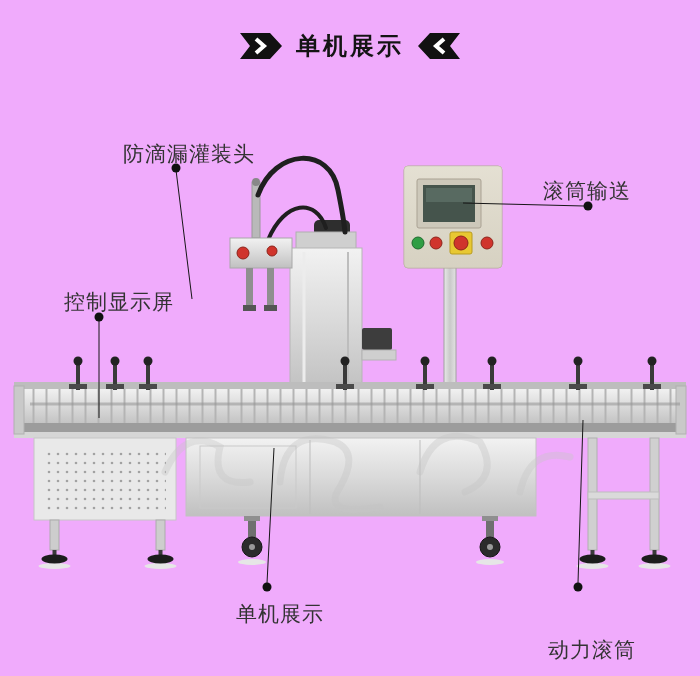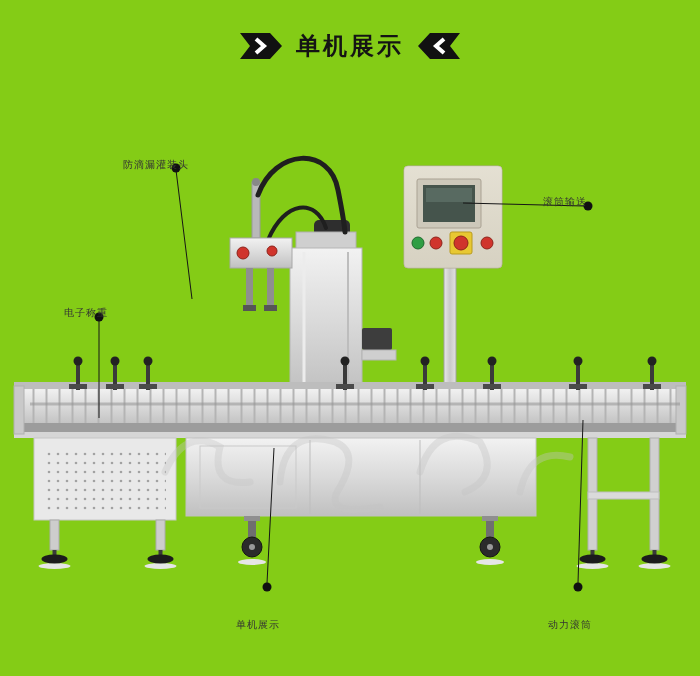--- a/index.html
+++ b/index.html
@@ -1,35 +1,35 @@
 <!DOCTYPE html>
 <html style="--accent-red: #d0342c; --accent-green: #2f9e44; --estop-yellow: #e8c832; --panel-beige: #ddd8c9; --label-text: #333333;"><head>
 <meta charset="utf-8">
 <style>
   html,body{margin:0;padding:0;background:#ffffff;}
   .stage{
-    position:relative;width:700px;height:676px;background:#84cc16;overflow:hidden;
+    position:relative;width:700px;height:676px;background:#f0abfc;overflow:hidden;
     font-family:"Liberation Sans",sans-serif;
   }
   .header{
     position:absolute;top:26px;left:0;width:700px;height:40px;
     display:flex;align-items:center;justify-content:center;gap:14px;
   }
   .title{
     margin:0;font-size:24px;font-weight:bold;color:#141414;letter-spacing:3px;
   }
   .deco{display:block;}
   .ann{
-    position:absolute;font-size:10px;color:#333;letter-spacing:1px;white-space:nowrap;margin-top:18px;
+    position:absolute;font-size:21px;color:#333;letter-spacing:1px;white-space:nowrap;
   }
   .ann-filling-head{left:123px;top:140px;}
   .ann-control-screen{left:543px;top:177px;}
   .ann-roller-conveyor{left:64px;top:288px;}
   .ann-electronic-weighing{left:236px;top:600px;}
-  .ann-power-roller{left:548px;top:600px;font-family:Liberation Mono, monospace;}
+  .ann-power-roller{left:548px;top:636px;font-family:Liberation Mono, monospace;}
   .machine{position:absolute;left:0;top:0;}
 </style>
 </head>
 <body>
 
 <div class="stage">
 
   <div class="header">
     <svg class="deco" width="42" height="30" viewBox="0 0 42 30">
       <polygon points="0,2 30,2 42,15 30,28 0,28 10,15" fill="#111"></polygon>
@@ -201,21 +201,21 @@
     </g>
   </svg>
 
   <div class="ann ann-filling-head">
     <span>防滴漏灌装头</span>
   </div>
   <div class="ann ann-control-screen">
     <span>滚筒输送</span>
   </div>
   <div class="ann ann-roller-conveyor">
-    <span>电子称重</span>
+    <span>控制显示屏</span>
   </div>
   <div class="ann ann-electronic-weighing">
     <span>单机展示</span>
   </div>
   <div class="ann ann-power-roller">
     <span>动力滚筒</span>
   </div>
 
 </div>
 

